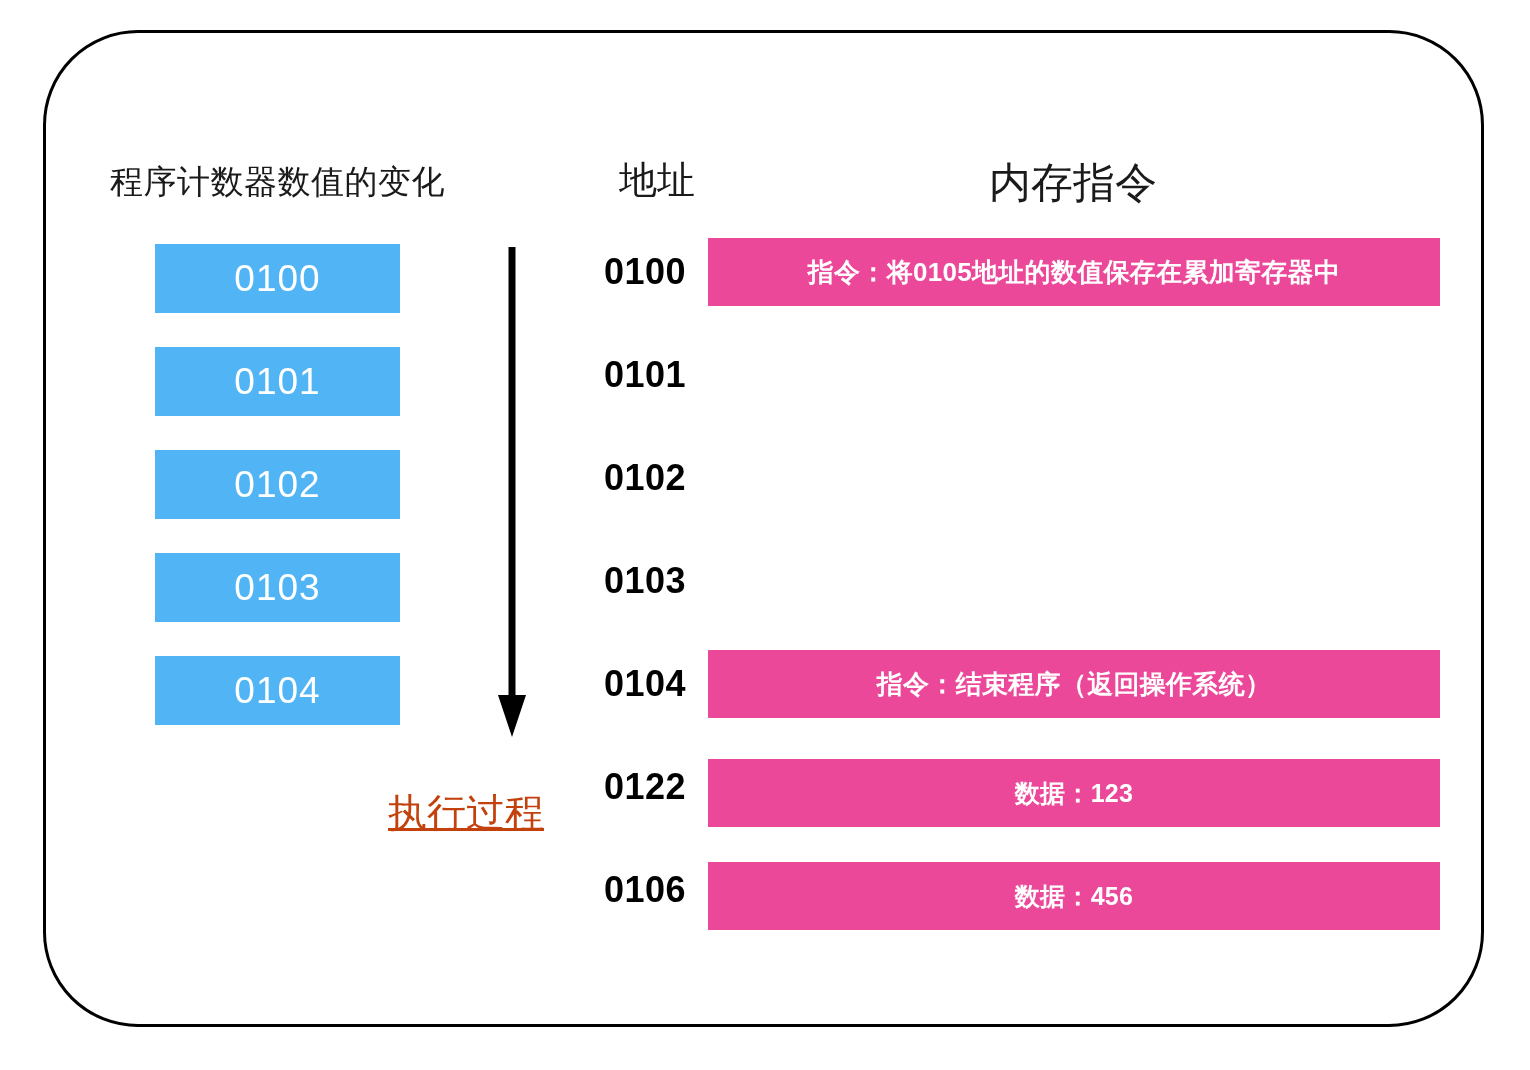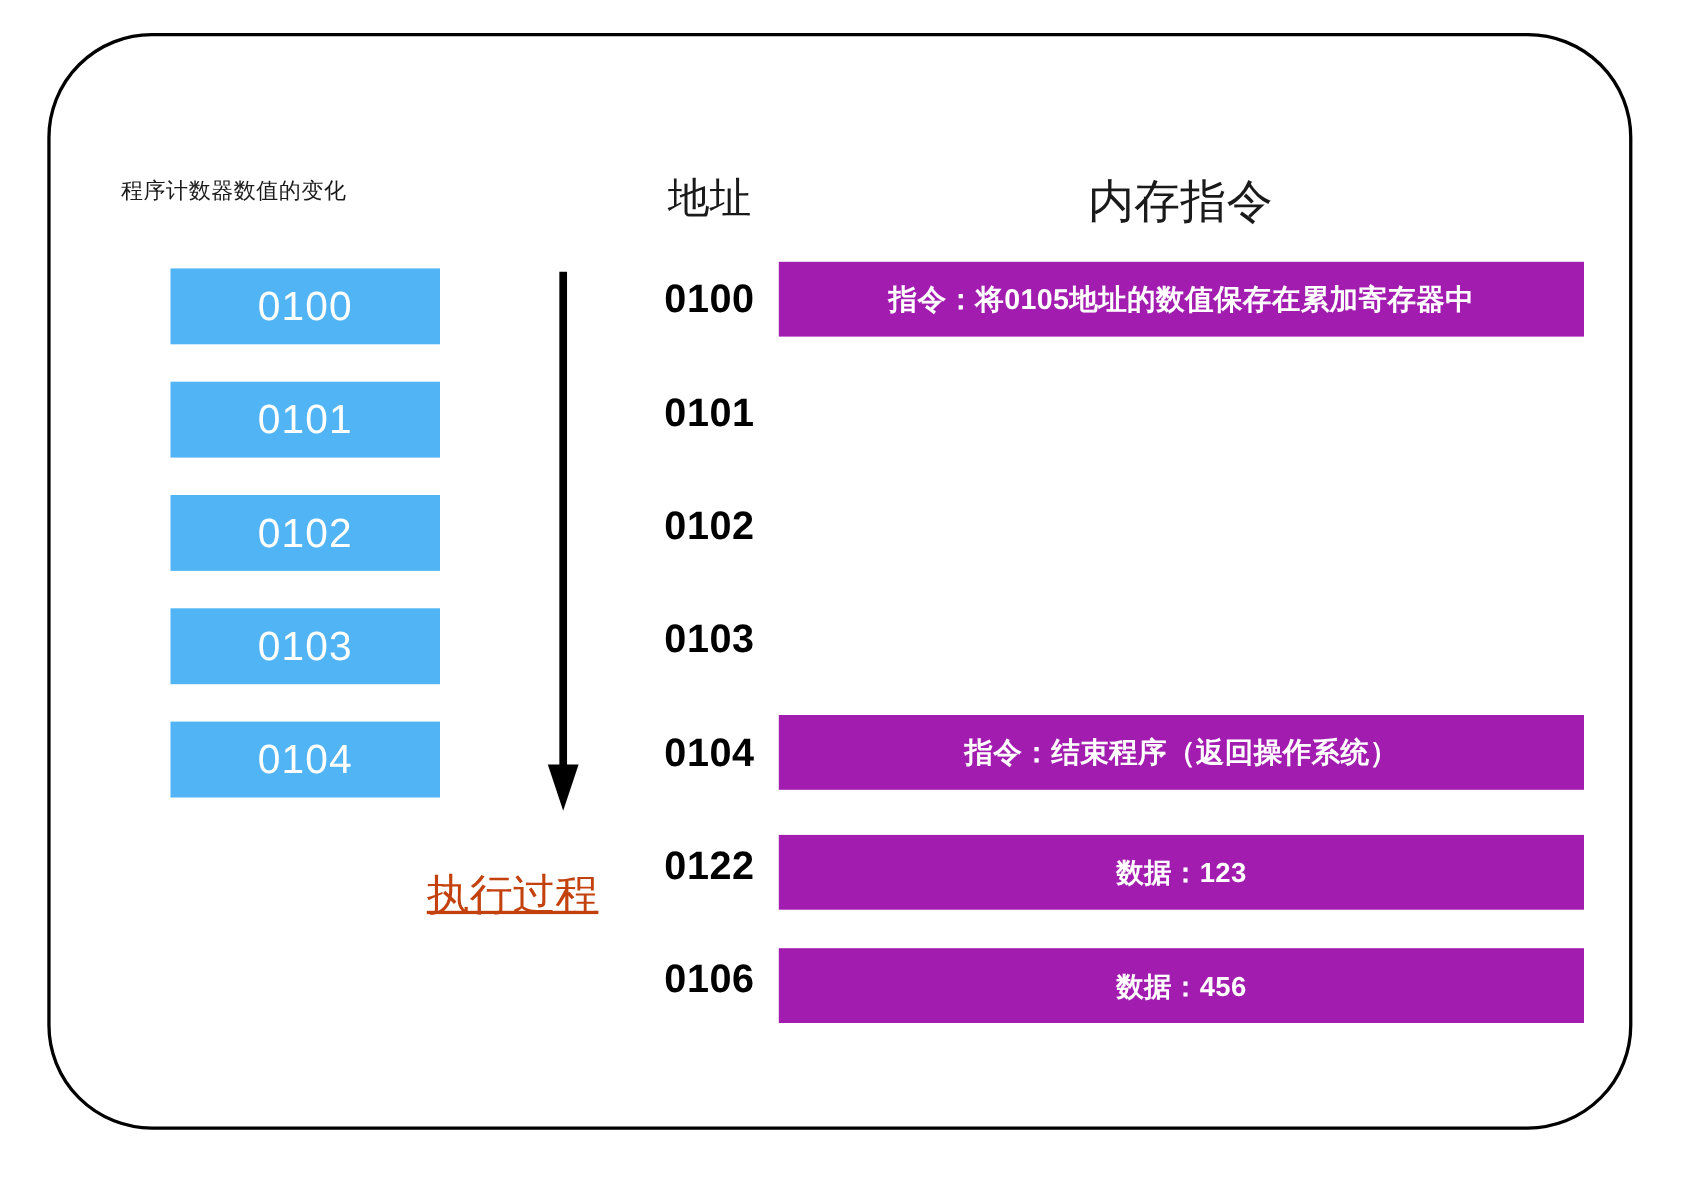--- a/index.html
+++ b/index.html
@@ -33,28 +33,28 @@
 
   
   .col-header {
     position: absolute;
     color: #1a1a1a;
     white-space: nowrap;
   }
   #header-pc {
     left: 110px;
     top: 160px;
-    font-size: 20px;
+    font-size: 33px;
     letter-spacing: 0.5px;
   }
   #header-address {
     left: 595px;
     top: 155px;
     width: 100px;
-    text-align: center;
+    text-align: right;
     font-size: 38px;
   }
   #header-memory {
     left: 708px;
     top: 155px;
     width: 730px;
     text-align: center;
     font-size: 42px;
   }
 
@@ -120,21 +120,21 @@
     color: #000000;
     flex: 0 0 100px;
     letter-spacing: 0.5px;
   }
   .mem-spacer {
     flex: 0 0 13px;
   }
   .mem-cell {
     flex: 1 1 auto;
     height: 68px;
-    background: #a21caf;
+    background: #ec4899;
     color: #ffffff;
     display: flex;
     align-items: center;
     justify-content: center;
     font-size: 26px;
     font-weight: bold;
     letter-spacing: 0.3px;
   }
   .mem-cell.data-cell {
     font-weight: bold;

